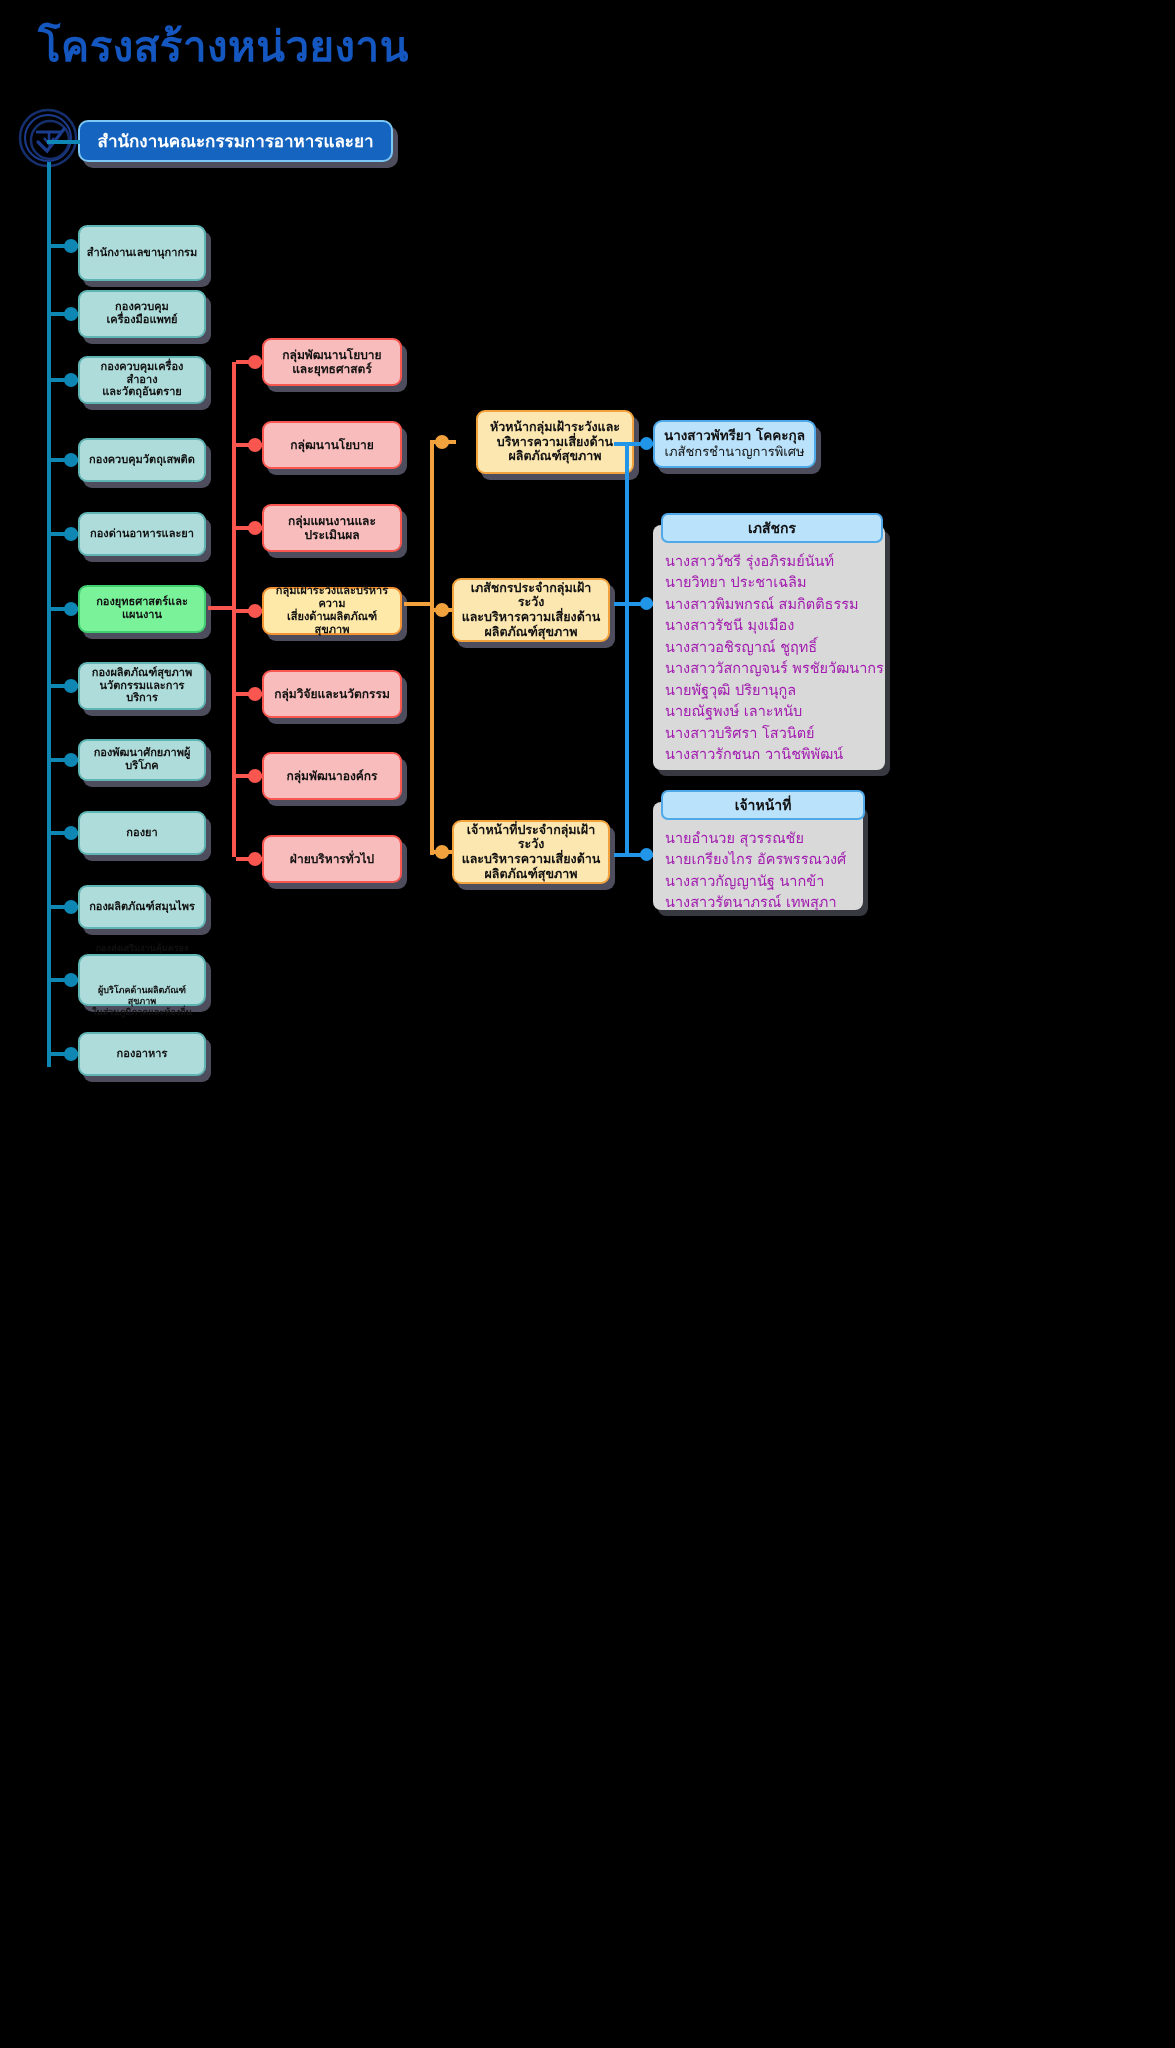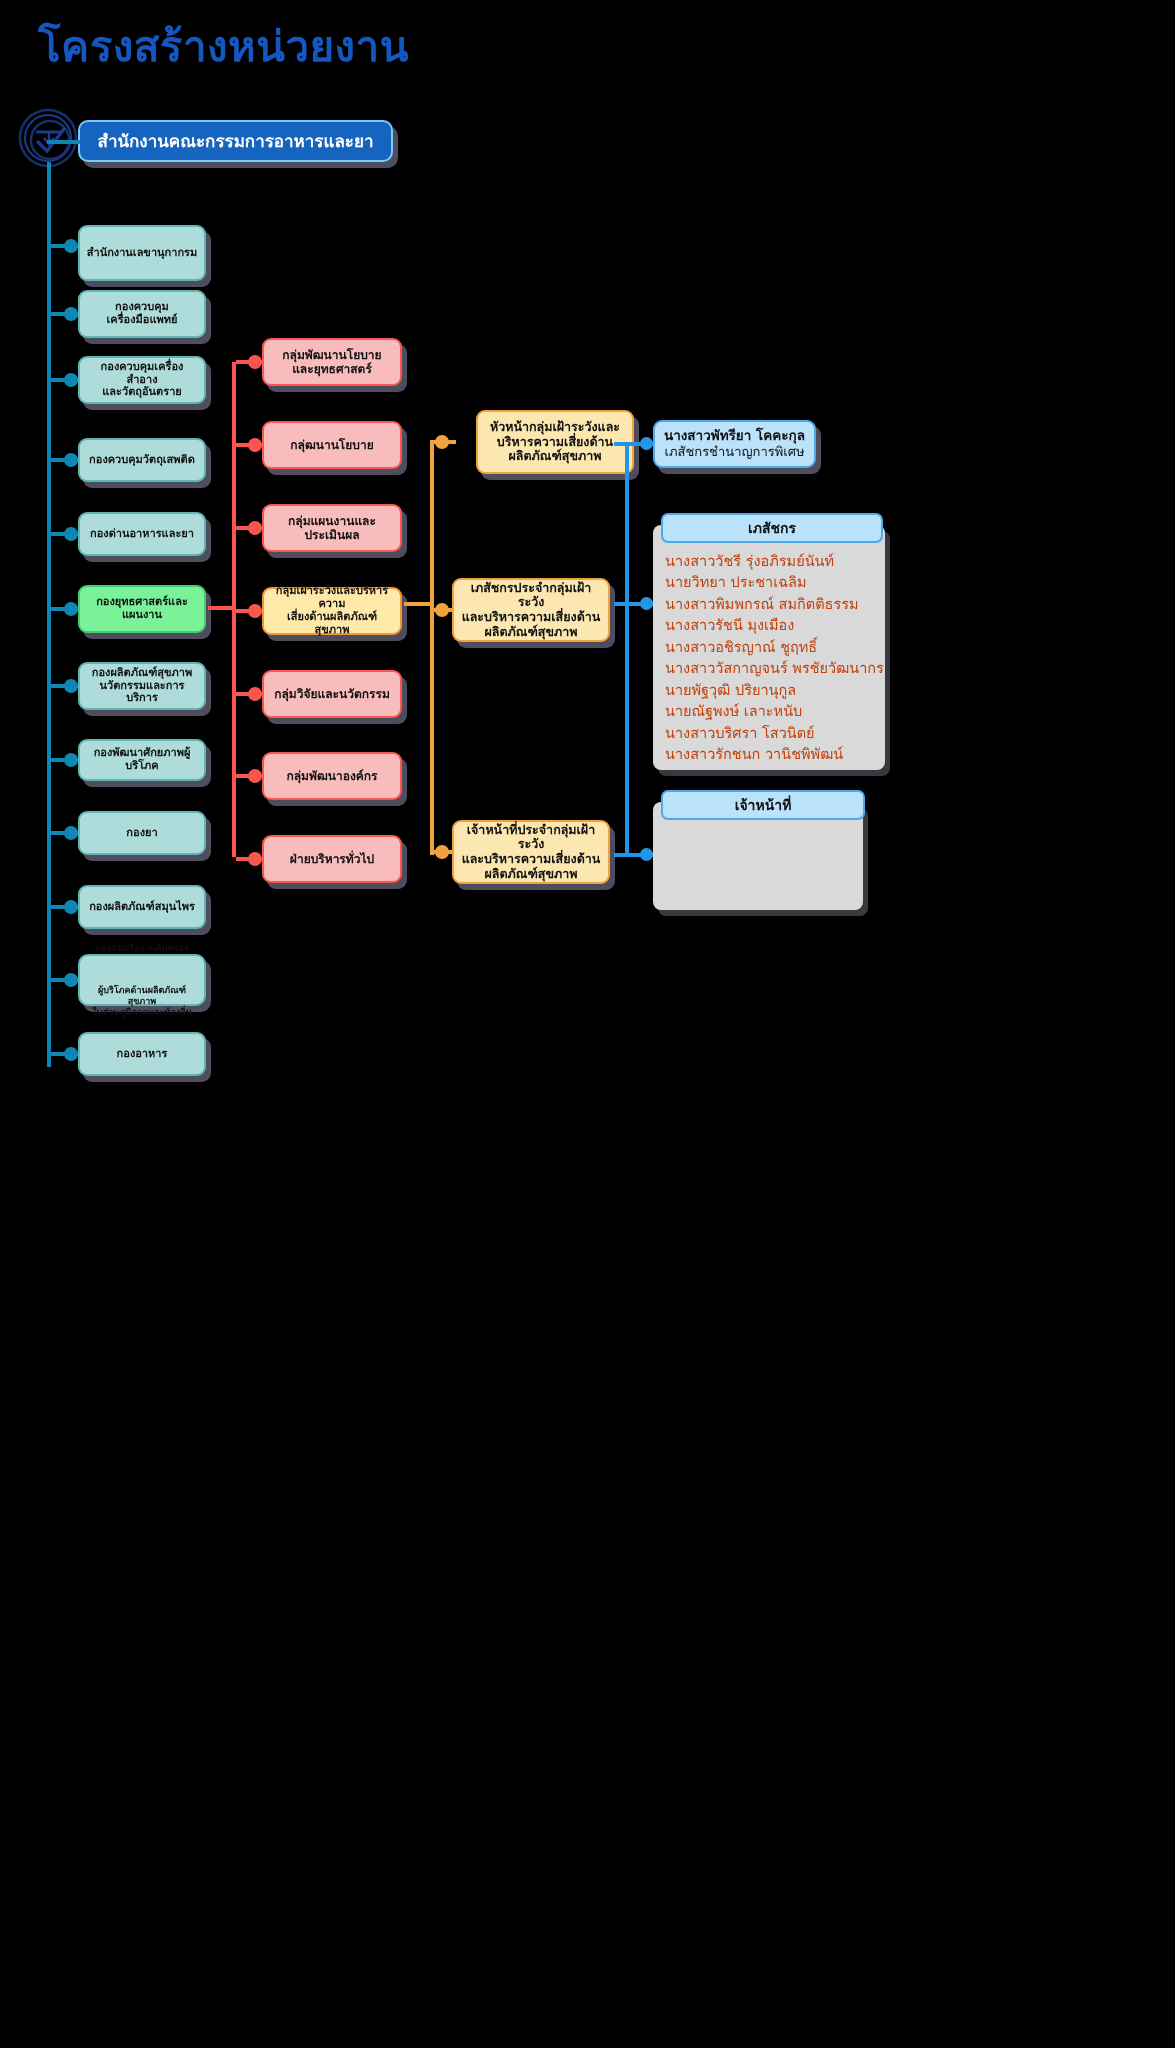--- a/index.html
+++ b/index.html
@@ -65,21 +65,21 @@
     box-shadow:5px 6px 0 rgba(70,70,80,.8);
     padding:26px 10px 8px 12px;
   }
   .panel .hdr{
     position:absolute;left:8px;top:-12px;
     background:#BBE2FB;border:2px solid #4FA8E8;border-radius:7px;
     font-weight:bold;font-size:14px;color:#111;
     padding:2px 16px;text-align:center;box-sizing:border-box;
   }
   .panel ul{margin:0;padding:0;list-style:none;}
-  .panel li{font-size:14.5px;line-height:1.48;color:#c2410c;white-space:nowrap;}
+  .panel li{font-size:14.5px;line-height:1.48;color:#a21caf;white-space:nowrap;}
 
   
   .ln{position:absolute;background:#0E87B4;}
   .ln.pink{background:#F9564F;}
   .ln.orange{background:#F2A23C;}
   .ln.blue{background:#2196E8;}
   .dot{position:absolute;border-radius:50%;background:#0E87B4;}
   .dot.pink{background:#F9564F;}
   .dot.orange{background:#F2A23C;}
   .dot.blue{background:#2196E8;}
@@ -319,15 +319,21 @@
         <li>นางสาวบริศรา โสวนิตย์</li>
         <li>นางสาวรักชนก วานิชพิพัฒน์</li>
       </ul>
   </div>
 
   <div class="ln blue" style="left:614px;top:853px;width:45px;height:4px;"></div>
   <div class="dot blue" style="left:640px;top:848px;width:13px;height:13px;"></div>
 
   <div class="panel" style="left:653px;top:802px;width:210px;height:108px;">
     <div class="hdr" style="width:204px;">เจ้าหน้าที่</div>
+    <ul id="off-list">
+        <li>นายอำนวย  สุวรรณชัย</li>
+        <li>นายเกรียงไกร  อัครพรรณวงศ์</li>
+        <li>นางสาวกัญญานัฐ  นากข้า</li>
+        <li>นางสาวรัตนาภรณ์  เทพสุภา</li>
+      </ul>
   </div>
 
 </div>
 
 </body></html>

